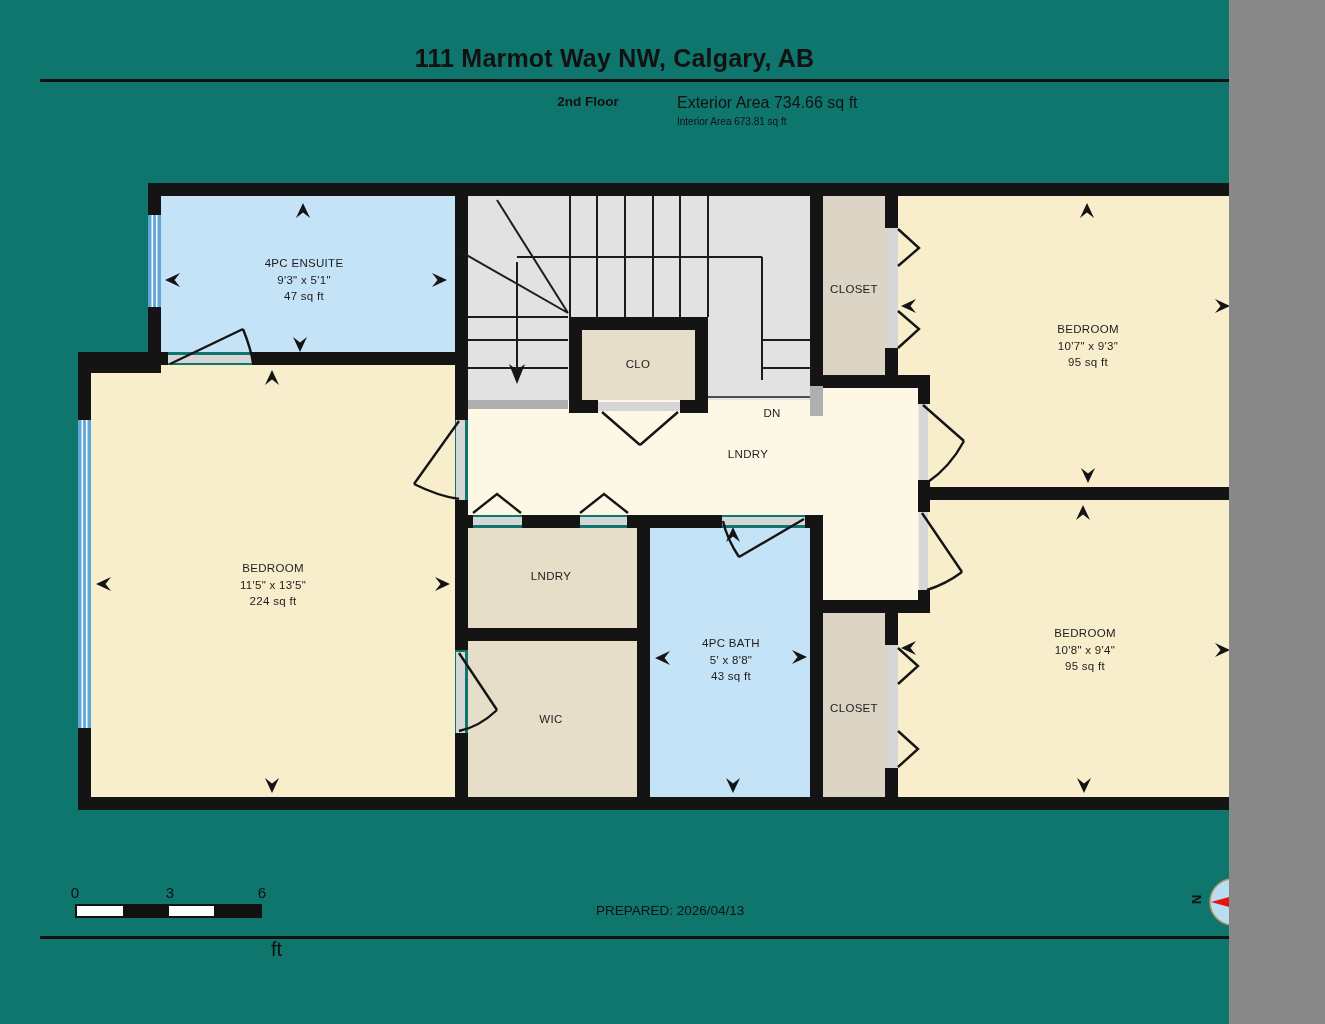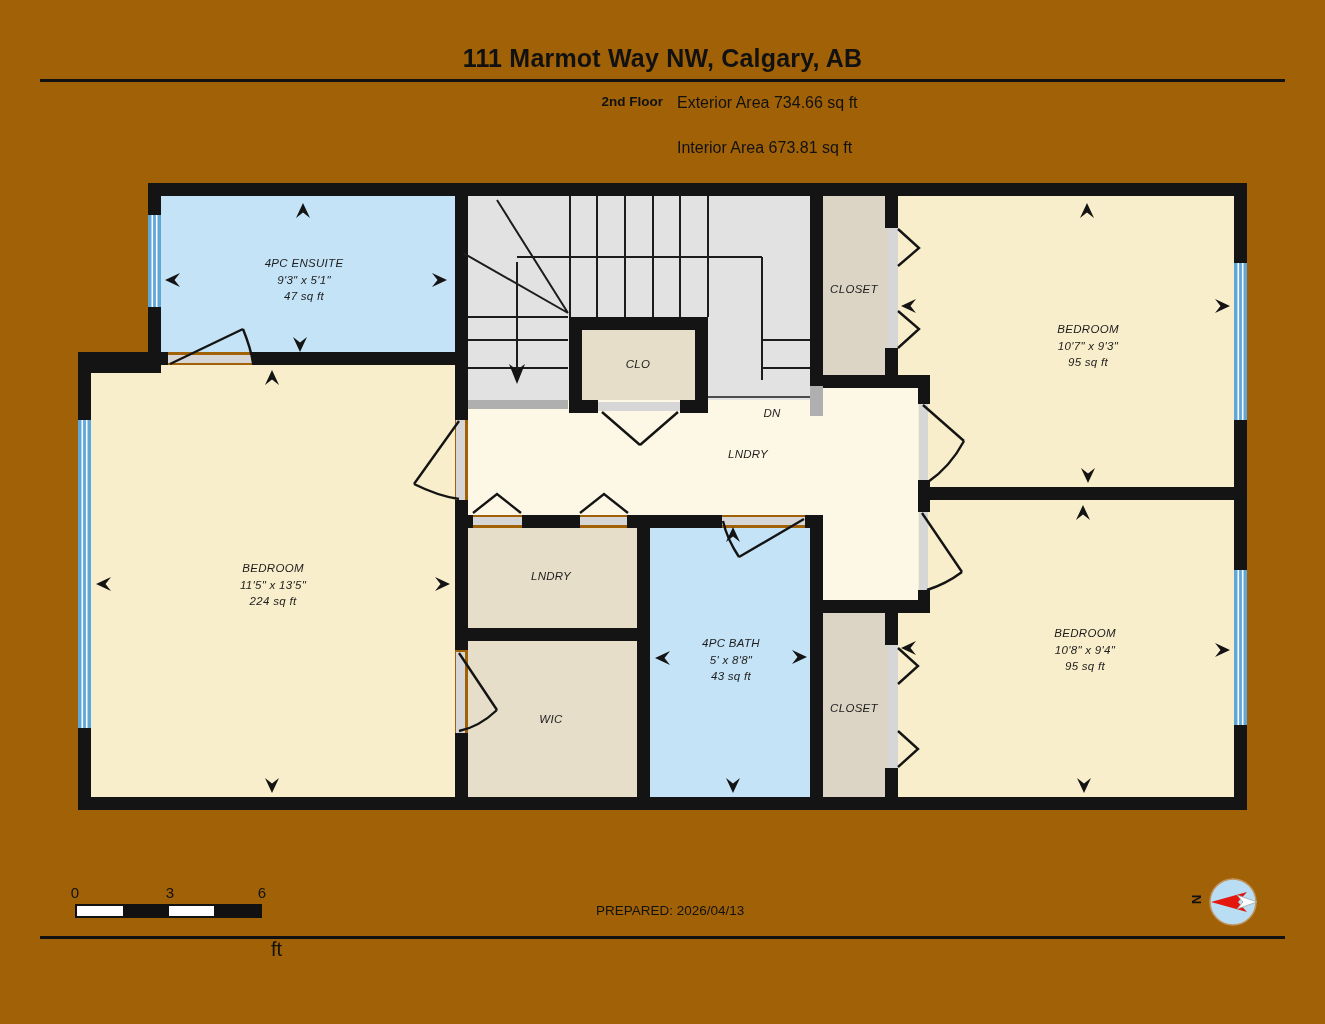--- a/index.html
+++ b/index.html
@@ -2,34 +2,34 @@
 <html style="--wall: #141414; --room_cream: #F9EECB; --hall_cream: #FDF8E5; --wet_room_blue: #C4E3F6; --closet_tan: #DCD4C4; --utility_tan: #E6DEC8; --stairs_gray: #E2E2E2; --window_blue: #5EA7D8; --compass_red: #E3170D;"><head>
 <meta charset="utf-8">
 <style>
   :root{
     --wall:#141414; --room_cream:#F9EECB; --hall_cream:#FDF8E5; --wet_room_blue:#C4E3F6;
     --closet_tan:#DCD4C4; --utility_tan:#E6DEC8; --stairs_gray:#E2E2E2; --window_blue:#5EA7D8;
     --compass_red:#E3170D;
   }
   html,body{margin:0;padding:0;background:#888;}
   #page{
-    position:relative;width:1325px;height:1024px;background:#a16207;overflow:hidden;
+    position:relative;width:1229px;height:1024px;background:#0f766e;overflow:hidden;
     font-family:"Liberation Sans",sans-serif;color:#111;
   }
   .abs{position:absolute;}
   #title{left:0;right:0;top:44px;text-align:center;font-size:25px;font-weight:bold;letter-spacing:.2px;}
   .rule{left:40px;width:1245px;background:#111;}
   #rule-top{top:79px;height:3px;}
   #rule-bottom{top:936px;height:3px;}
-  #floor-label{left:513px;top:94px;width:150px;text-align:right;font-size:13.5px;font-weight:bold;}
+  #floor-label{left:513px;top:94px;width:150px;text-align:center;font-size:13.5px;font-weight:bold;}
   #ext-area{left:677px;top:94px;font-size:16px;}
-  #int-area{left:677px;top:116px;font-size:16px;margin-top:23px;}
+  #int-area{left:677px;top:116px;font-size:10px;}
   #plan-svg{left:0;top:0;}
   .rlabel{position:absolute;transform:translate(-50%,-50%);text-align:center;font-size:11.5px;
-          line-height:1.45;color:#1c1c1c;letter-spacing:.3px;white-space:nowrap;font-style:italic;}
+          line-height:1.45;color:#1c1c1c;letter-spacing:.3px;white-space:nowrap;}
   
   .wall{fill:var(--wall);}
   .cream{fill:var(--room_cream);} .hallc{fill:var(--hall_cream);} .blue{fill:var(--wet_room_blue);}
   .tan1{fill:var(--closet_tan);} .tan2{fill:var(--utility_tan);} .sgray{fill:var(--stairs_gray);}
   .jamb{fill:#D6D6D6;} .dstrip{fill:#AFAFAF;}
   .sline{stroke:#1c1c1c;stroke-width:2;fill:none;}
   .dline{stroke:#141414;stroke-width:2.4;fill:none;}
   .thin{stroke:#1c1c1c;stroke-width:1.6;fill:none;}
   .win{fill:var(--window_blue);} .winline{stroke:#fff;stroke-width:1.6;}
   .dim{fill:#141414;}

